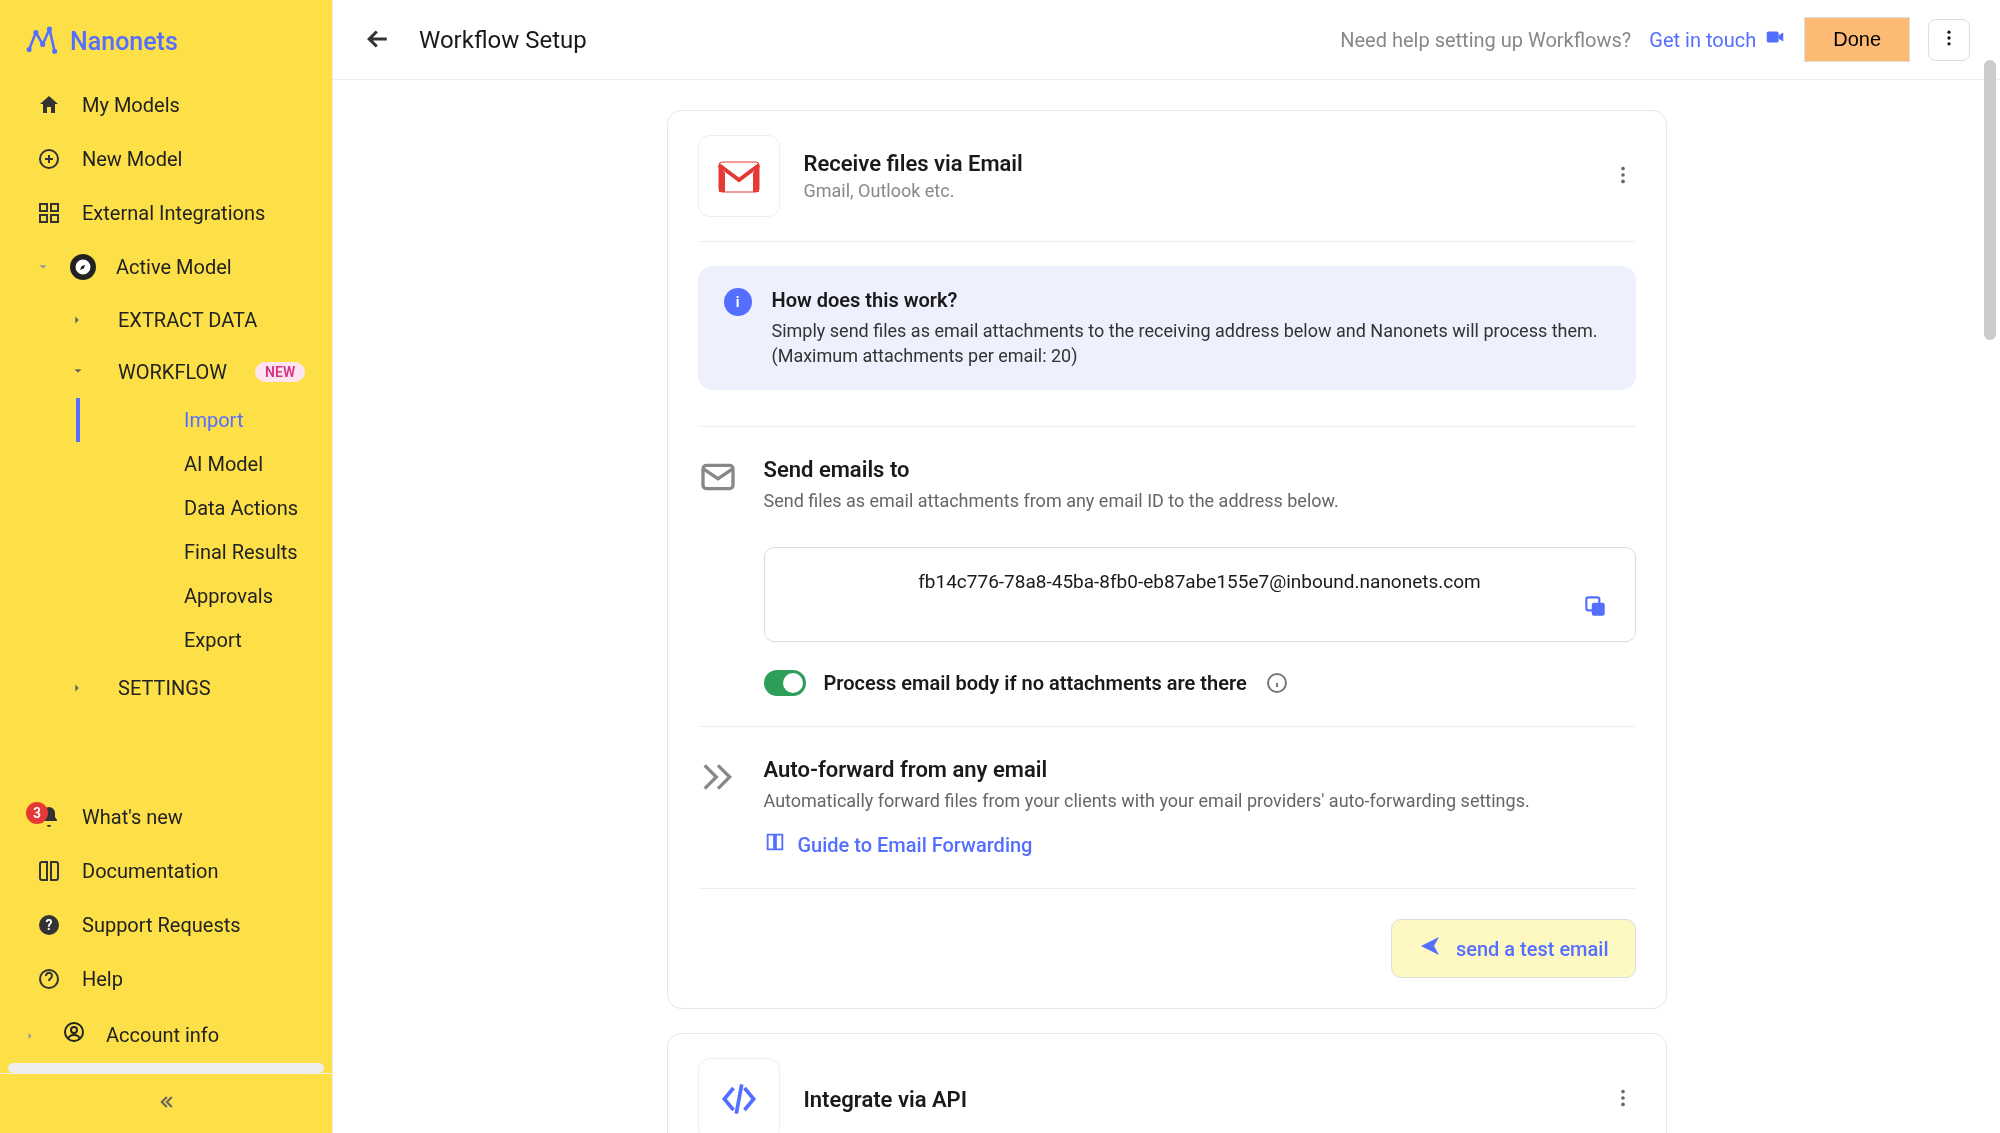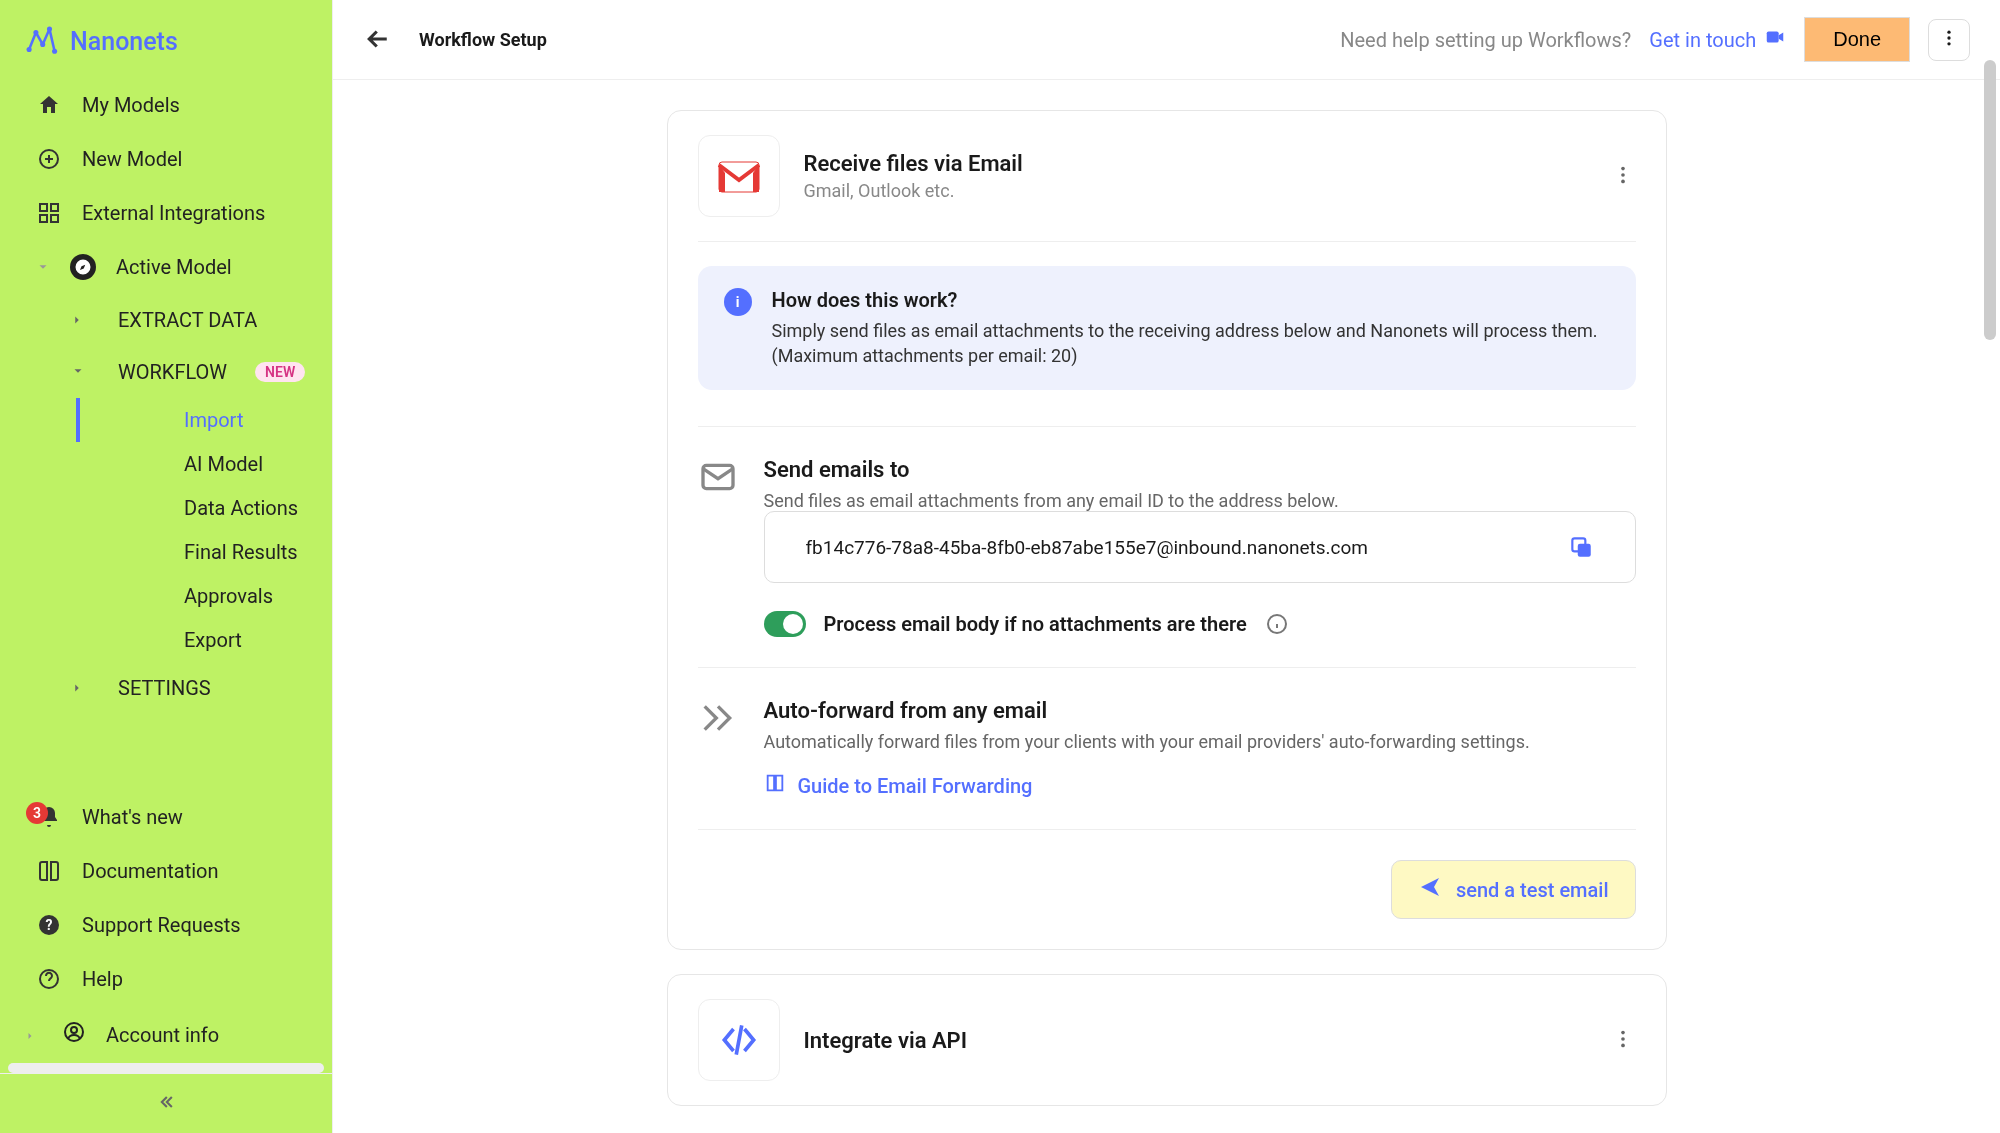--- a/index.html
+++ b/index.html
@@ -11,21 +11,21 @@
   width: 2000px;
   height: 1133px;
   overflow: hidden;
   position: relative;
 }
 .app { display: flex; height: 100%; }
 
 
 .sidebar {
   width: 333px;
-  background: #bef264;
+  background: #fde047;
   border-right: 1px solid #eee;
   display: flex;
   flex-direction: column;
   padding-top: 10px;
 }
 .brand {
   display: flex;
   align-items: center;
   gap: 12px;
   padding: 14px 24px 20px;
@@ -81,21 +81,21 @@
 
 .main { flex: 1; display:flex; flex-direction:column; background:#fff; overflow:hidden;}
 .topbar {
   height: 80px;
   display:flex; align-items:center;
   padding: 0 30px;
   border-bottom: 1px solid #eee;
   gap: 24px;
 }
 .back-icon { width:32px;height:32px; color:#333; cursor:pointer;}
-.page-title { font-size: 18px; font-weight:700; }
+.page-title { font-size: 24px; font-weight:400; }
 .topbar-right { margin-left:auto; display:flex; align-items:center; gap:18px;}
 .help-text { color:#888; font-size:20px; }
 .link { color:#546fff; font-size:20px; cursor:pointer; display:flex;align-items:center;gap:8px;}
 .done-btn {
   border:1px solid #ddd; border-radius:0; padding:10px 28px;
   font-size:20px; font-weight:500; background:#fdba74; cursor:pointer;
 }
 .kebab-btn {
   border:1px solid #ddd; border-radius:8px; width:42px;height:42px;
   display:flex;align-items:center;justify-content:center; background:#fff; cursor:pointer;
@@ -133,22 +133,22 @@
 }
 .info-title { font-size:20px; font-weight:600; margin-bottom:6px;}
 .info-text { font-size:18px; color:#333; line-height:1.4;}
 
 .sec { padding: 30px 0; }
 .sec-row { display:flex; gap:26px; align-items:flex-start;}
 .sec-icon { width:40px;height:40px;color:#888;flex-shrink:0;}
 .sec-title { font-size:22px; font-weight:600;}
 .sec-desc { color:#666; font-size:18px; margin-top:8px;}
 .email-box {
-  border:1px solid #ddd; border-radius:10px; padding:22px 41px;
-  display:flex;align-items:center; font-size:19px;
+  border:1px solid #ddd; border-radius:10px; padding:22px 27px;
+  display:flex;align-items:center; margin-top: 36px; font-size:19px;flex-direction:column;
 }
 .copy-btn { margin-left:auto; color:#546fff; cursor:pointer; width:26px;height:26px;}
 .toggle-row { display:flex; align-items:center; gap:18px; margin-top:28px;}
 .toggle {
   width:42px;height:26px;background:#2e9e5b;border-radius:14px;position:relative;cursor:pointer;
 }
 .toggle::after{
   content:'';position:absolute;width:20px;height:20px;background:#fff;border-radius:50%;
   top:3px;right:3px;
 }

